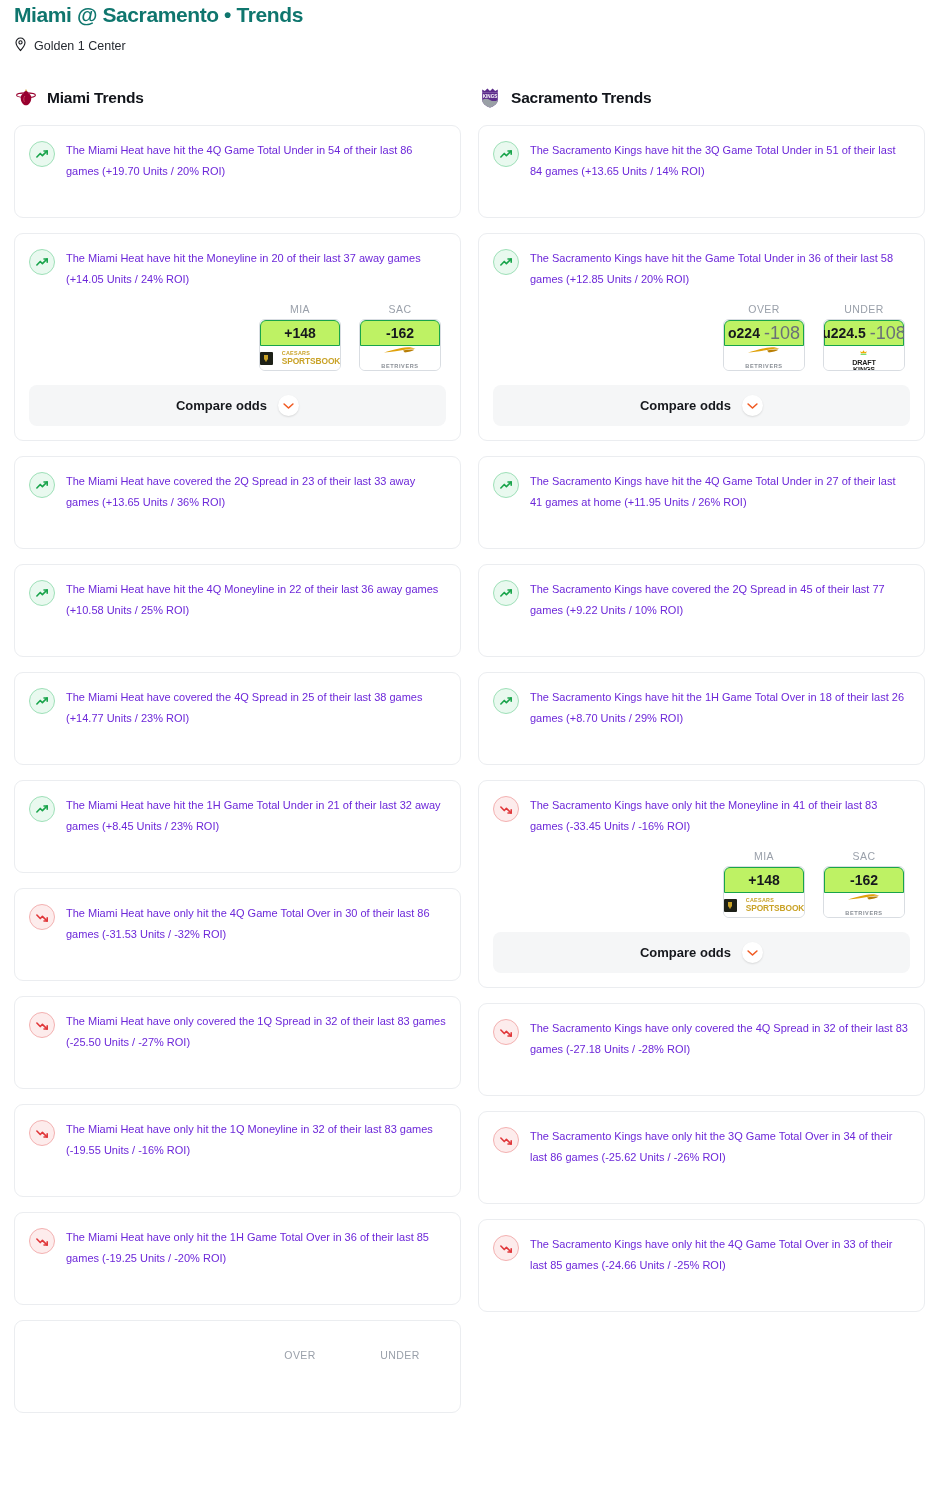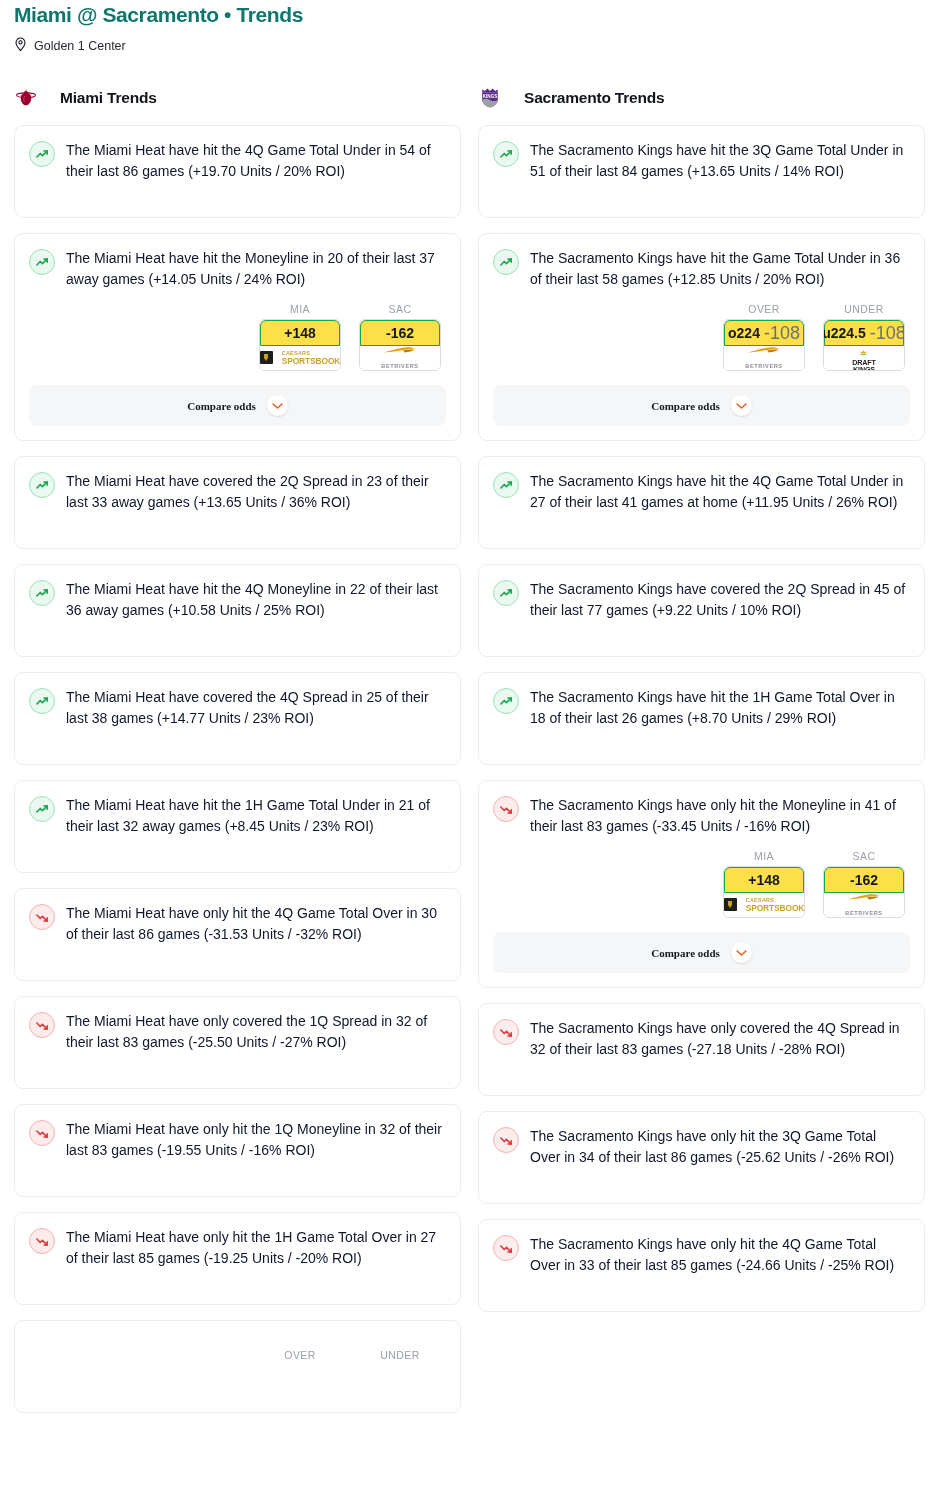--- a/index.html
+++ b/index.html
@@ -35,21 +35,21 @@
     display: flex;
     gap: 17px;
     margin-top: 27px;
     align-items: flex-start;
   }
   .col { width: 447px; flex: 0 0 447px; }
 
   .col-header {
     display: flex;
     align-items: center;
-    gap: 22px;
+    gap: 9px;
     height: 30px;
     margin-bottom: 12px;
   }
   .col-header-title {
     font-size: 15.5px;
     font-weight: 700;
     color: #11141a;
     letter-spacing: -0.2px;
   }
   .team-logo { width: 24px; height: 24px; flex: 0 0 24px; }
@@ -68,23 +68,23 @@
   .trend-icon {
     width: 26px; height: 26px; flex: 0 0 26px;
     border-radius: 50%;
     display: flex; align-items: center; justify-content: center;
     margin-top: 1px;
   }
   .trend-icon.up { background: #e9f9ef; border: 1px solid #9ee0b8; }
   .trend-icon.down { background: #fdecec; border: 1px solid #f3b1b1; }
 
   .trend-text {
-    font-size: 14px;
+    font-size: 11px;
     line-height: 20.5px;
-    color: #0f172a;
+    color: #6d28d9;
     flex: 1;
   }
 
   .odds-area { margin-top: 14px; }
   .odds-row {
     display: flex;
     justify-content: flex-end;
     gap: 18px;
     padding-right: 5px;
   }
@@ -107,30 +107,30 @@
     border-top: 1px solid #19a44b;
     border-left: 1px solid #19a44b;
     border-right: 1px solid #19a44b;
     border-radius: 6px 6px 0 0;
     height: 26px;
     display: flex; align-items: center; justify-content: center;
     gap: 4px;
     font-size: 14px;
     font-weight: 600;
     color: #16181d;
-    background: #fde047;
+    background: #bef264;
   }
   .odds-value .sub { color: #6a7078; font-weight: 500; font-size: 18px; }
   .odds-book {
     height: 24px;
     display: flex; align-items: center; justify-content: center;
     background: #fff;
   }
 
-  .book-caesars { display: flex; align-items: flex-start; gap: 9px; }
+  .book-caesars { display: flex; align-items: flex-end; gap: 9px; }
   .book-caesars .shield {
     width: 13px; height: 13px; background: #1d2017;
     display:flex;align-items:center;justify-content:center;
     border-radius: 1px;
   }
   .book-caesars .txt { line-height: 1; text-align: left; }
   .book-caesars .t1 { font-size: 5.4px; color: #c9a227; letter-spacing: 0.3px; font-weight: 700; display:block; }
   .book-caesars .t2 { font-size: 8.4px; color: #c9a227; letter-spacing: -0.1px; font-weight: 700; display:block; }
 
   .book-betrivers { text-align:center; line-height: 1; }
@@ -142,21 +142,21 @@
   .book-dk .t2 { font-size: 7.2px; font-weight: 800; color: #1d1d1b; letter-spacing: -0.2px; display:block;}
 
   .compare-bar {
     margin-top: 14px;
     background: #f5f6f7;
     border-radius: 8px;
     height: 41px;
     display: flex; align-items: center; justify-content: center;
     gap: 11px;
   }
-  .compare-label { font-size: 11px; font-weight: 600; color: #16181d; font-family: Liberation Serif, serif; }
+  .compare-label { font-size: 13px; font-weight: 600; color: #16181d; }
   .chev-circle {
     width: 21px; height: 21px; border-radius: 50%;
     background: #fff;
     display:flex;align-items:center;justify-content:center;
     box-shadow: 0 1px 2px rgba(0,0,0,.12);
   }
 </style>
 </head>
 <body>
 
@@ -336,21 +336,21 @@
       </div>
         </div>
         <div class="trend-card">
           <div class="trend-top">
         <span class="trend-icon down">
               <svg width="15" height="15" viewBox="0 0 16 16" fill="none">
     <path d="M2 5.4L5.6 9.1l2.3-2.3L13 11.8" stroke="#e0373a" stroke-width="1.7" stroke-linecap="round" stroke-linejoin="round"></path>
     <path d="M9.6 11.8H13V8.4" stroke="#e0373a" stroke-width="1.7" stroke-linecap="round" stroke-linejoin="round"></path>
   </svg>
             </span>
-        <span class="trend-text">The Miami Heat have only hit the 1H Game Total Over in 27 of their last 85 games (-19.25 Units / -20% ROI)</span>
+        <span class="trend-text">The Miami Heat have only hit the 1H Game Total Over in 36 of their last 85 games (-19.25 Units / -20% ROI)</span>
       </div>
         </div>
         <div class="trend-card">
           <div class="odds-area">
           <div class="odds-row">
         <div class="odds-cell">
           <div class="odds-cap">OVER</div>
         </div>
         <div class="odds-cell">
           <div class="odds-cap">UNDER</div>

